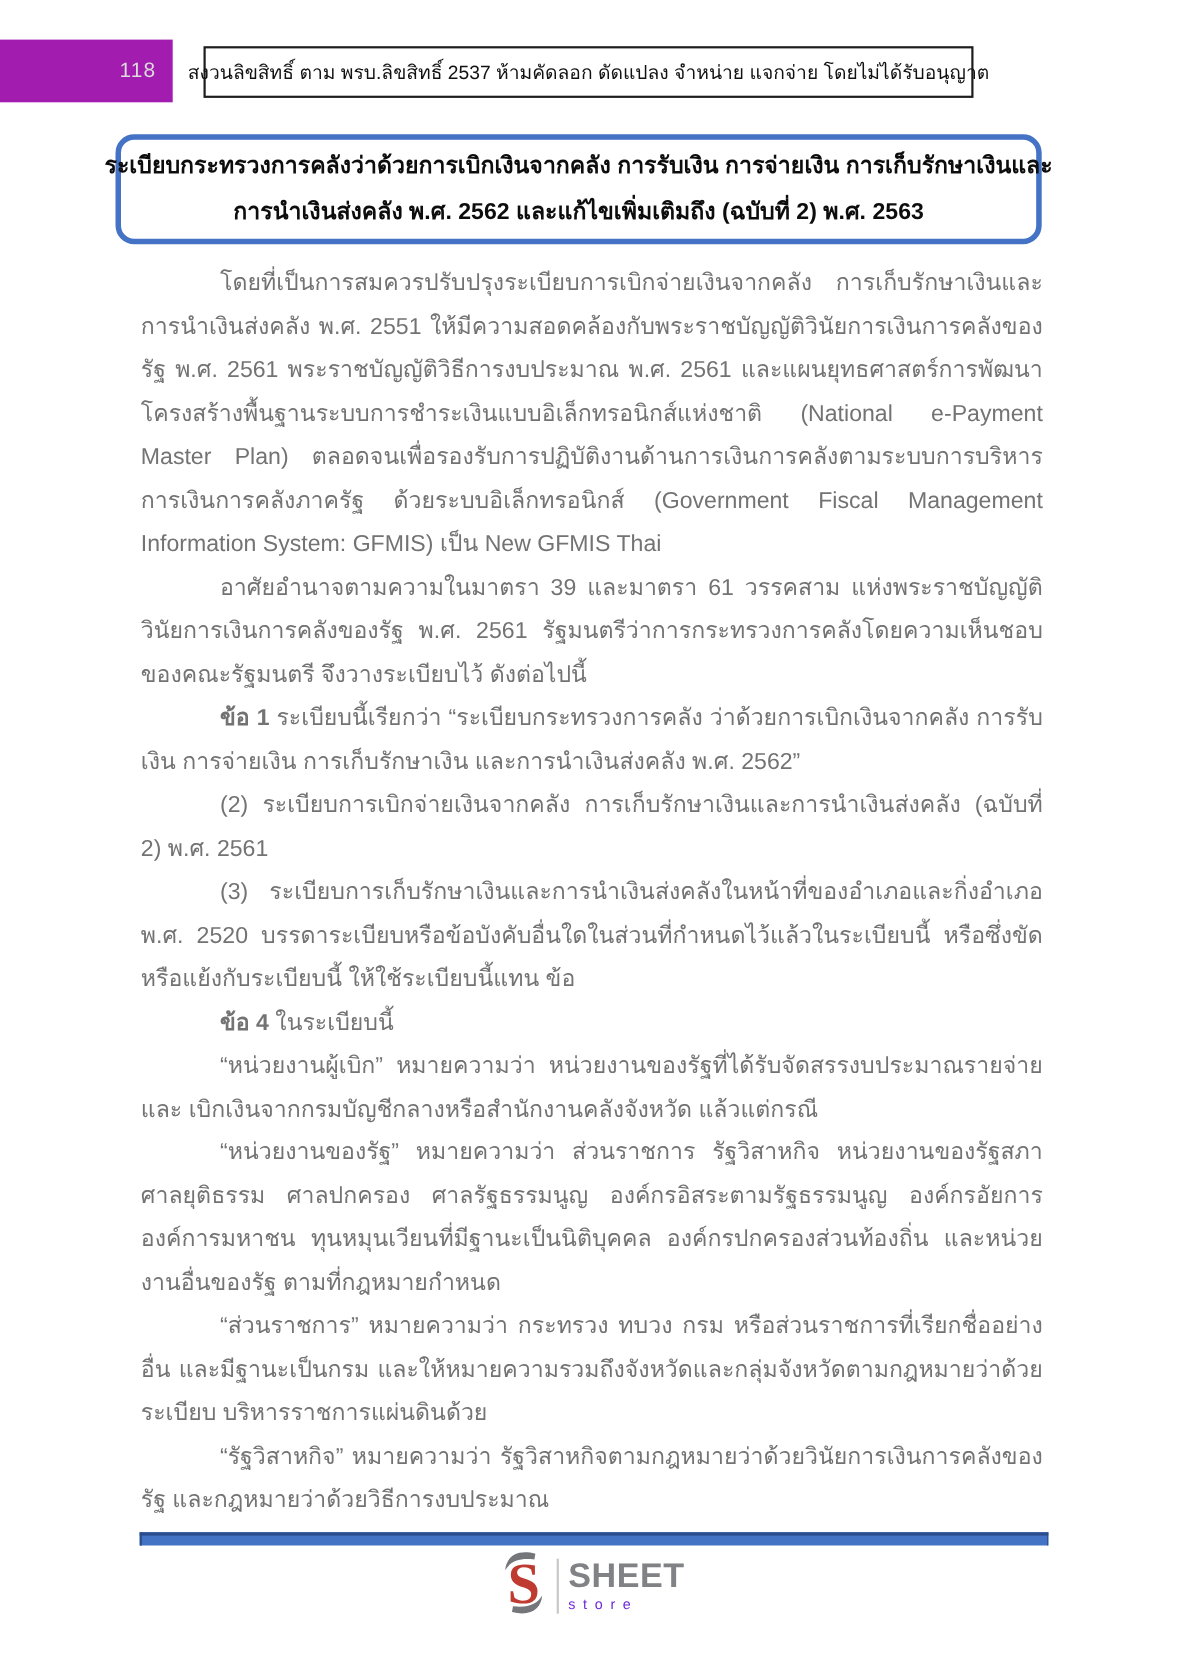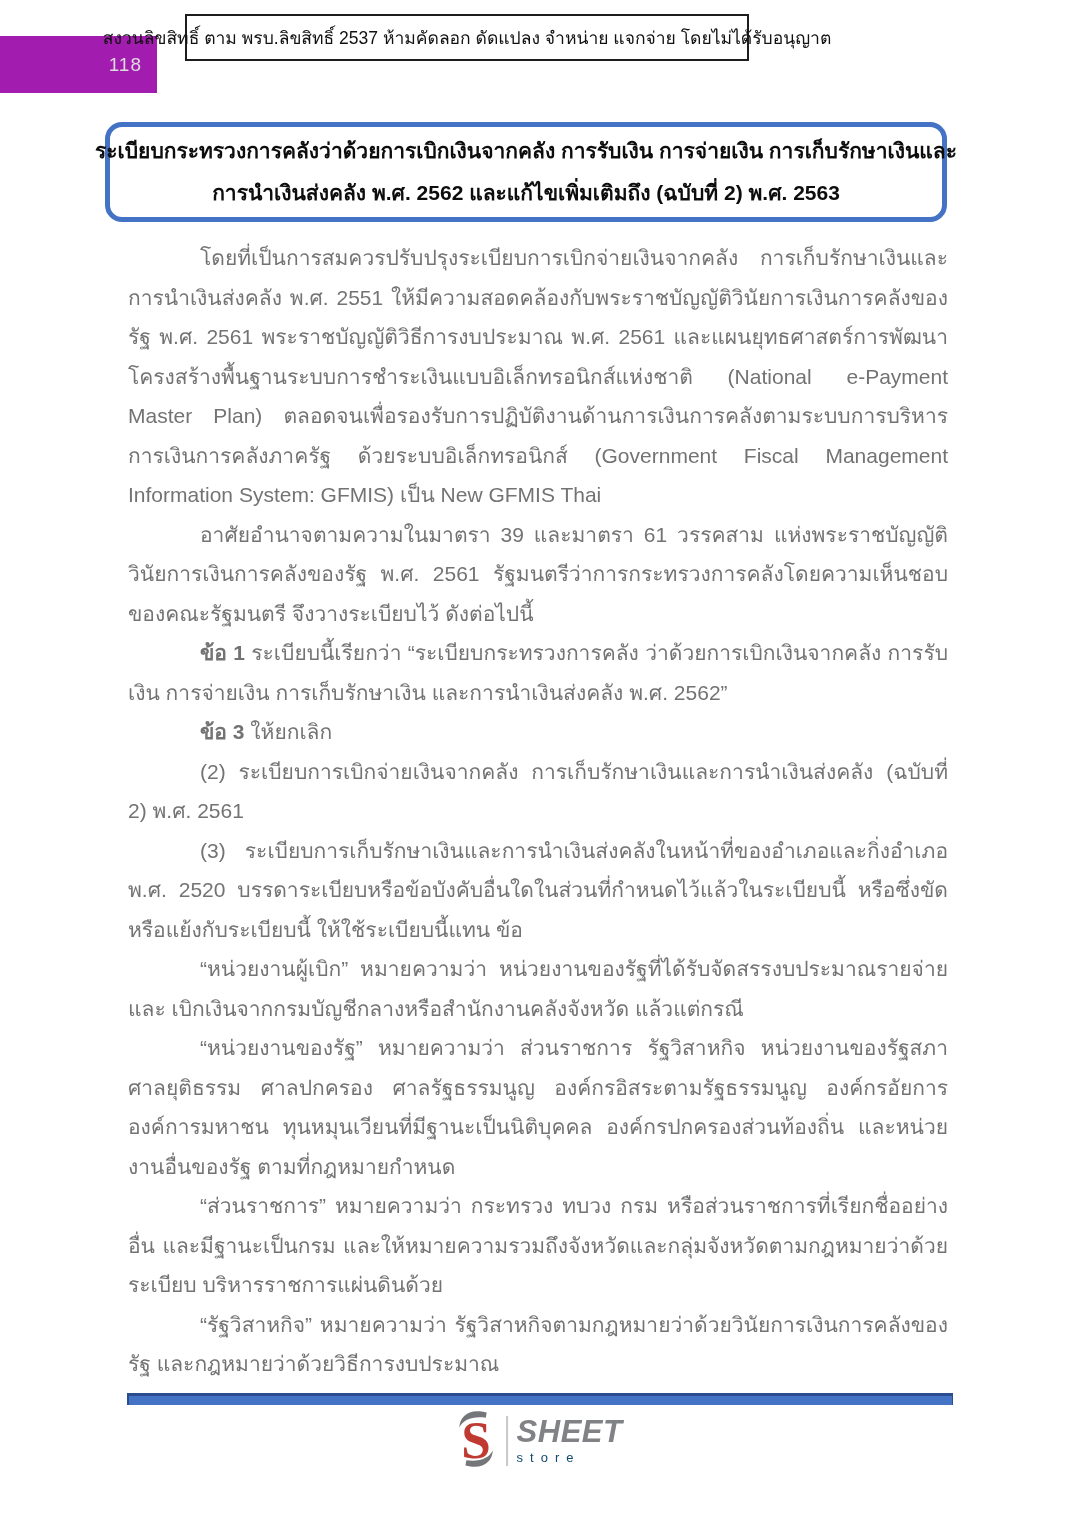--- a/index.html
+++ b/index.html
@@ -17,22 +17,22 @@
     position: absolute; left: 0; top: 36px;
     width: 157px; height: 57px;
     background: #a21caf;
     display: flex; align-items: center; justify-content: flex-end;
     padding-right: 15px; box-sizing: border-box; text-align: right;
   }
   .page-number-box span { color: #dcdcdc; font-size: 19px; letter-spacing: 1px; }
 
   
   .copyright-box {
-    position: absolute; left: 185px; top: 14px;
-    width: 564px; height: 47px;
+    position: absolute; left: 185px; top: 42px;
+    width: 700px; height: 47px;
     border: 2px solid #1d1d1d; box-sizing: border-box;
     background: #ffffff;
     display: flex; align-items: center; justify-content: center;
   }
   .copyright-box span { font-size: 17.5px; color: #111; white-space: nowrap; }
 
   
   .title-box {
     position: absolute; left: 105px; top: 122px;
     width: 842px; height: 100px;
@@ -72,24 +72,24 @@
     position: absolute; left: 50%; top: 1406px;
     transform: translateX(-50%);
     display: flex; align-items: center;
   }
   .logo-divider {
     width: 2px; height: 50px; background: #c7c8ca; margin: 0 9px 0 7px;
   }
   .logo-text { display: flex; flex-direction: column; }
   .brand-name {
     font-weight: bold; font-size: 31px; line-height: 30px;
-    color: var(--logo-gray, #808285); letter-spacing: 0.5px; font-style: italic;
+    color: var(--logo-gray, #808285); letter-spacing: 0.5px;
   }
   .brand-subtitle {
-    font-size: 13px; color: #0c4a6e; letter-spacing: 7px; margin-top: 3px;
+    font-size: 13px; color: #6d28d9; letter-spacing: 7px; margin-top: 3px;
   }
 </style>
 </head>
 <body>
 
 <div class="page-number-box">
   <span>118</span>
 </div>
 
 <div class="copyright-box">
@@ -98,23 +98,23 @@
 
 <div class="title-box">
   <div>ระเบียบกระทรวงการคลังว่าด้วยการเบิกเงินจากคลัง การรับเงิน การจ่ายเงิน  การเก็บรักษาเงินและ</div>
   <div>การนำเงินส่งคลัง พ.ศ. 2562 และแก้ไขเพิ่มเติมถึง (ฉบับที่ 2) พ.ศ. 2563</div>
 </div>
 
 <div class="document-body">
   <p><b></b><span>โดยที่เป็นการสมควรปรับปรุงระเบียบการเบิกจ่ายเงินจากคลัง การเก็บรักษาเงินและการนำเงินส่งคลัง พ.ศ. 2551 ให้มีความสอดคล้องกับพระราชบัญญัติวินัยการเงินการคลังของรัฐ พ.ศ. 2561 พระราชบัญญัติวิธีการงบประมาณ พ.ศ. 2561 และแผนยุทธศาสตร์การพัฒนา โครงสร้างพื้นฐานระบบการชำระเงินแบบอิเล็กทรอนิกส์แห่งชาติ (National e-Payment Master Plan) ตลอดจนเพื่อรองรับการปฏิบัติงานด้านการเงินการคลังตามระบบการบริหารการเงินการคลังภาครัฐ ด้วยระบบอิเล็กทรอนิกส์ (Government Fiscal Management Information System: GFMIS) เป็น New GFMIS Thai</span></p>
   <p><b></b><span>อาศัยอำนาจตามความในมาตรา 39 และมาตรา 61 วรรคสาม แห่งพระราชบัญญัติ วินัยการเงินการคลังของรัฐ พ.ศ. 2561 รัฐมนตรีว่าการกระทรวงการคลังโดยความเห็นชอบ ของคณะรัฐมนตรี จึงวางระเบียบไว้ ดังต่อไปนี้</span></p>
   <p><b>ข้อ 1</b><span> ระเบียบนี้เรียกว่า “ระเบียบกระทรวงการคลัง ว่าด้วยการเบิกเงินจากคลัง การรับเงิน การจ่ายเงิน การเก็บรักษาเงิน และการนำเงินส่งคลัง พ.ศ. 2562”</span></p>
-  <p><b>ข้อ 3</b><span> ให้ยกเลิก</span></p>
   <p><b></b><span>(2) ระเบียบการเบิกจ่ายเงินจากคลัง การเก็บรักษาเงินและการนำเงินส่งคลัง (ฉบับที่ 2) พ.ศ. 2561</span></p>
   <p><b></b><span>(3) ระเบียบการเก็บรักษาเงินและการนำเงินส่งคลังในหน้าที่ของอำเภอและกิ่งอำเภอ พ.ศ. 2520 บรรดาระเบียบหรือข้อบังคับอื่นใดในส่วนที่กำหนดไว้แล้วในระเบียบนี้ หรือซึ่งขัดหรือแย้งกับระเบียบนี้ ให้ใช้ระเบียบนี้แทน ข้อ</span></p>
+  <p><b>ข้อ 4</b><span> ในระเบียบนี้</span></p>
   <p><b></b><span>“หน่วยงานผู้เบิก” หมายความว่า หน่วยงานของรัฐที่ได้รับจัดสรรงบประมาณรายจ่ายและ เบิกเงินจากกรมบัญชีกลางหรือสำนักงานคลังจังหวัด แล้วแต่กรณี</span></p>
   <p><b></b><span>“หน่วยงานของรัฐ” หมายความว่า ส่วนราชการ รัฐวิสาหกิจ หน่วยงานของรัฐสภา ศาลยุติธรรม ศาลปกครอง ศาลรัฐธรรมนูญ องค์กรอิสระตามรัฐธรรมนูญ องค์กรอัยการ องค์การมหาชน ทุนหมุนเวียนที่มีฐานะเป็นนิติบุคคล องค์กรปกครองส่วนท้องถิ่น และหน่วยงานอื่นของรัฐ ตามที่กฎหมายกำหนด</span></p>
   <p><b></b><span>“ส่วนราชการ” หมายความว่า กระทรวง ทบวง กรม หรือส่วนราชการที่เรียกชื่ออย่างอื่น และมีฐานะเป็นกรม และให้หมายความรวมถึงจังหวัดและกลุ่มจังหวัดตามกฎหมายว่าด้วยระเบียบ บริหารราชการแผ่นดินด้วย</span></p>
   <p><b></b><span>“รัฐวิสาหกิจ” หมายความว่า รัฐวิสาหกิจตามกฎหมายว่าด้วยวินัยการเงินการคลังของรัฐ และกฎหมายว่าด้วยวิธีการงบประมาณ</span></p>
 </div>
 
 <div class="footer-bar"></div>
 
 <div class="brand-logo">
   <span>

